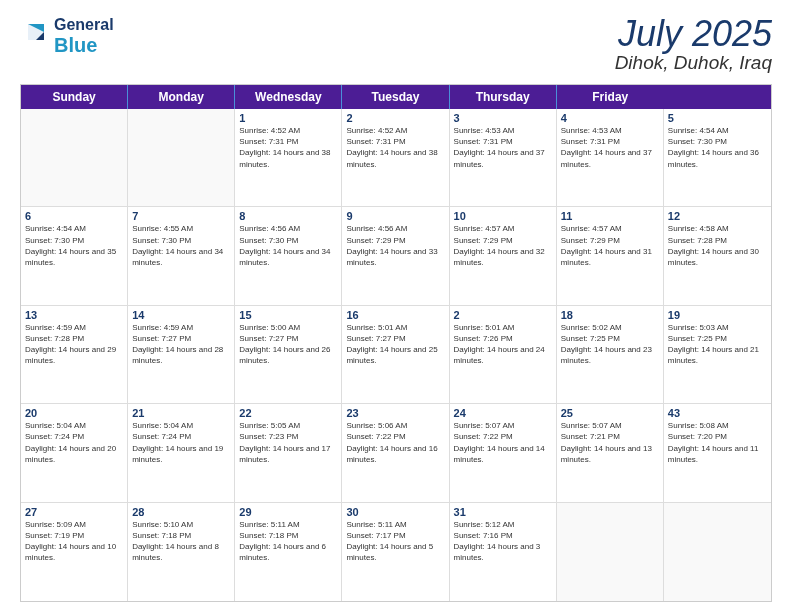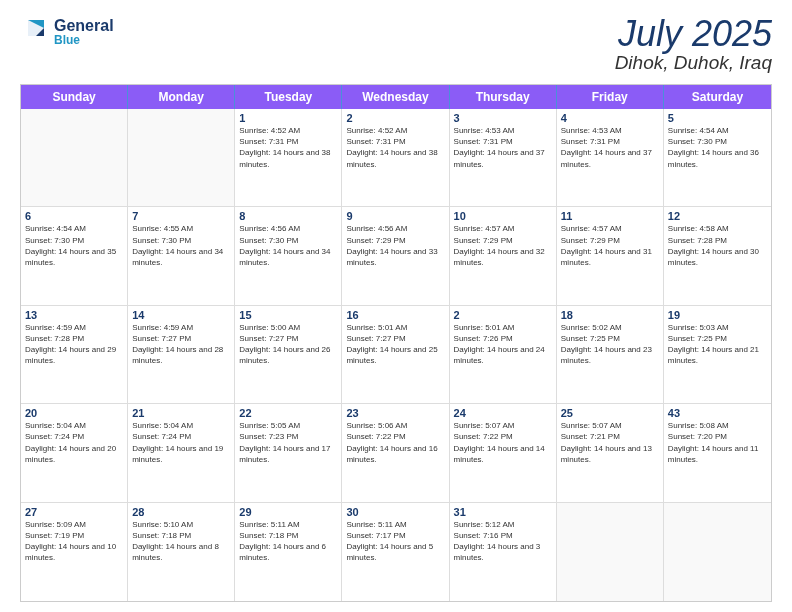--- a/index.html
+++ b/index.html
@@ -44,21 +44,21 @@
     }
     .calendar {
       flex: 1;
       display: flex;
       flex-direction: column;
       border: 1px solid #ccc;
     }
     .cal-header {
       display: grid;
       grid-template-columns: repeat(7, 1fr);
-      background: #8b5cf6;
+      background: #4c1d95;
     }
     .cal-header-cell {
       color: #fff;
       font-size: 12px;
       font-weight: bold;
       padding: 5px 4px;
       text-align: center;
       border-right: 1px solid #4a90d9;
     }
     .cal-header-cell:last-child { border-right: none; }
@@ -119,25 +119,24 @@
     <div class="title-block">
       <div class="month-title">July 2025</div>
       <div class="location-title">Dihok, Duhok, Iraq</div>
     </div>
   </div>
 
   <div class="calendar">
     <div class="cal-header">
     <div class="cal-header-cell">Sunday</div>
         <div class="cal-header-cell">Monday</div>
+        <div class="cal-header-cell">Wednesday</div>
         <div class="cal-header-cell">Tuesday</div>
-        <div class="cal-header-cell">Wednesday</div>
         <div class="cal-header-cell">Thursday</div>
         <div class="cal-header-cell">Friday</div>
-        <div class="cal-header-cell">Saturday</div>
       </div>
     <div class="cal-body">
     <div class="cal-row">
           <div class="cal-cell empty"></div>
           <div class="cal-cell empty"></div>
           <div class="cal-cell">
             <span class="day-num">1</span>
             <div class="cell-info">Sunrise: 4:52 AM<br>Sunset: 7:31 PM<br>Daylight: 14 hours and 38 minutes.</div>
           </div>
           <div class="cal-cell">
@@ -289,17 +288,17 @@
     display: flex;
     flex-direction: column;
     line-height: 1.1;
   }
   .logo-word1 {
     font-size: 16px;
     font-weight: bold;
     color: #1a3a6b;
   }
   .logo-word2 {
-    font-size: 12px;
+    font-size: 20px;
     font-weight: bold;
     color: #2196c4;
   }
 </style>
 
 </body></html>

